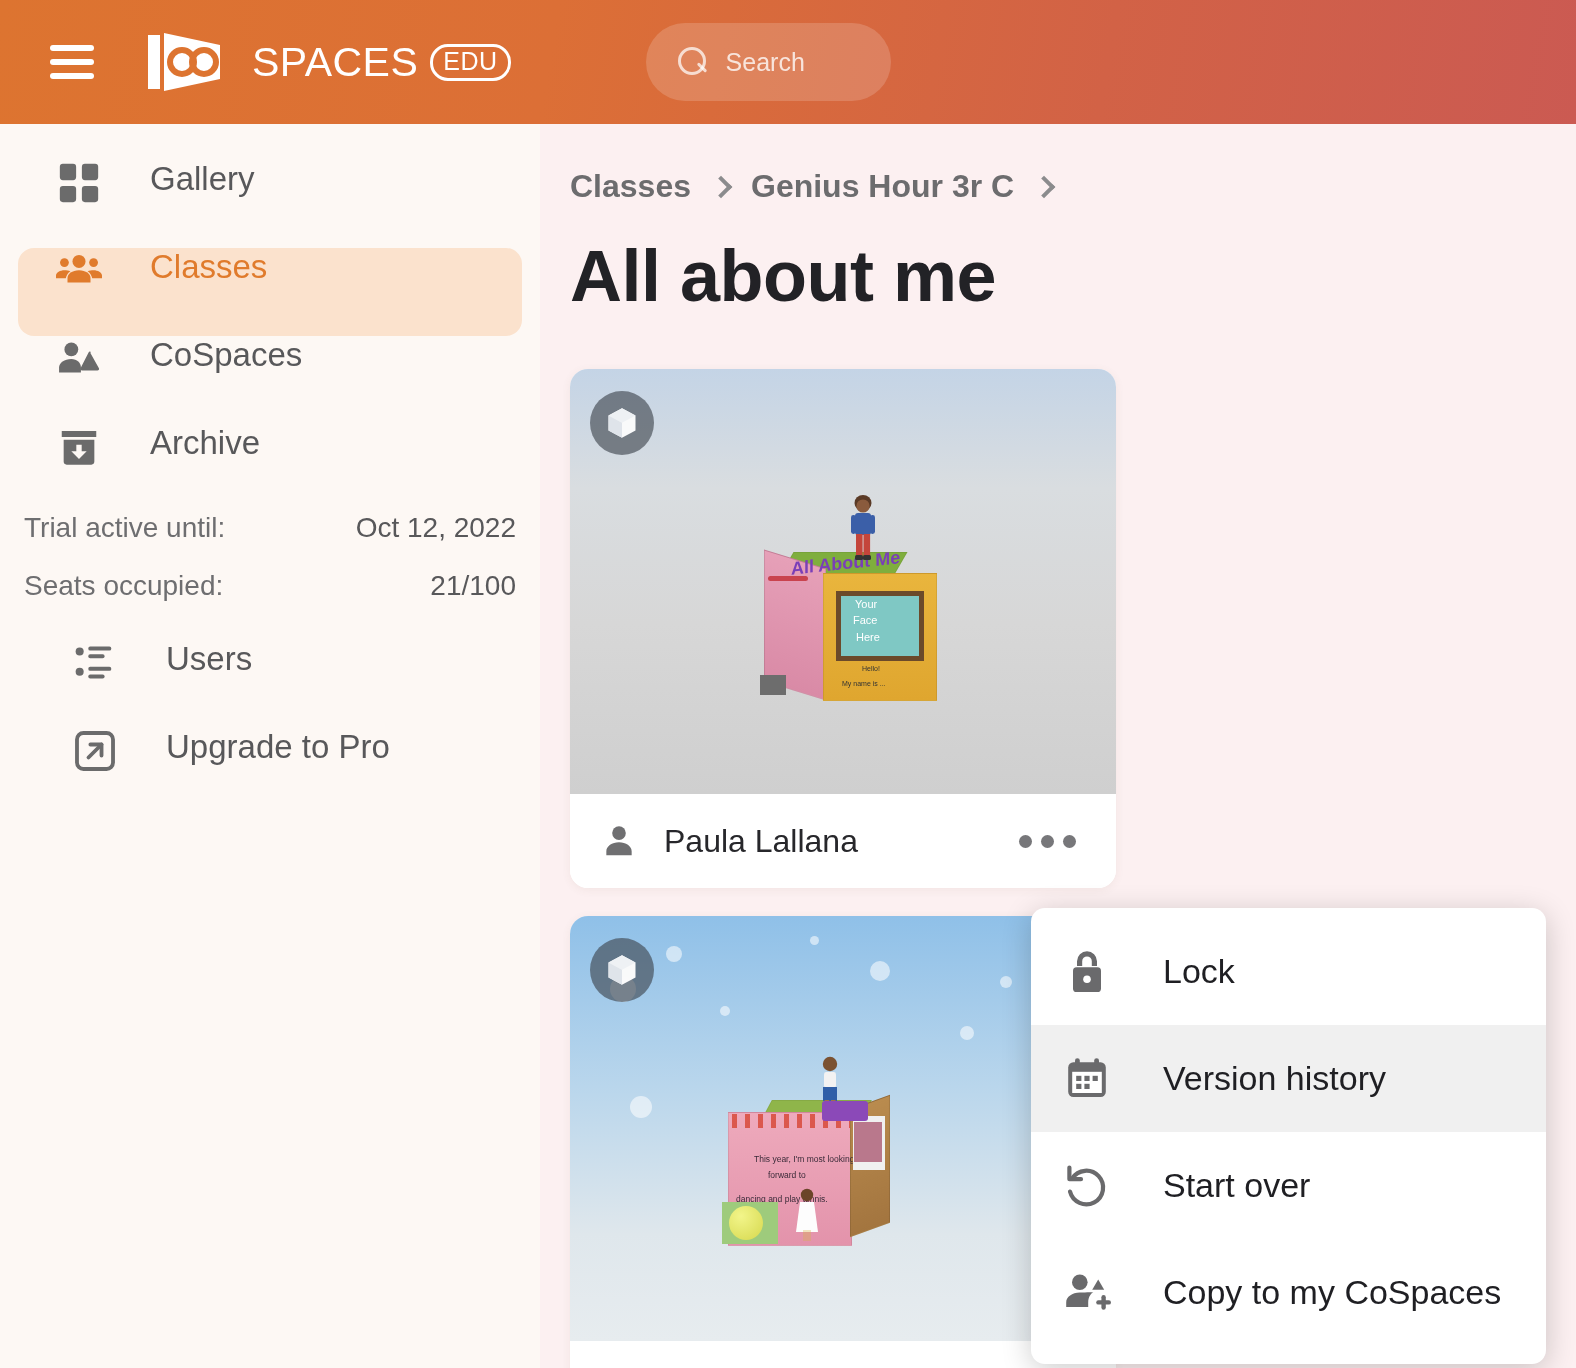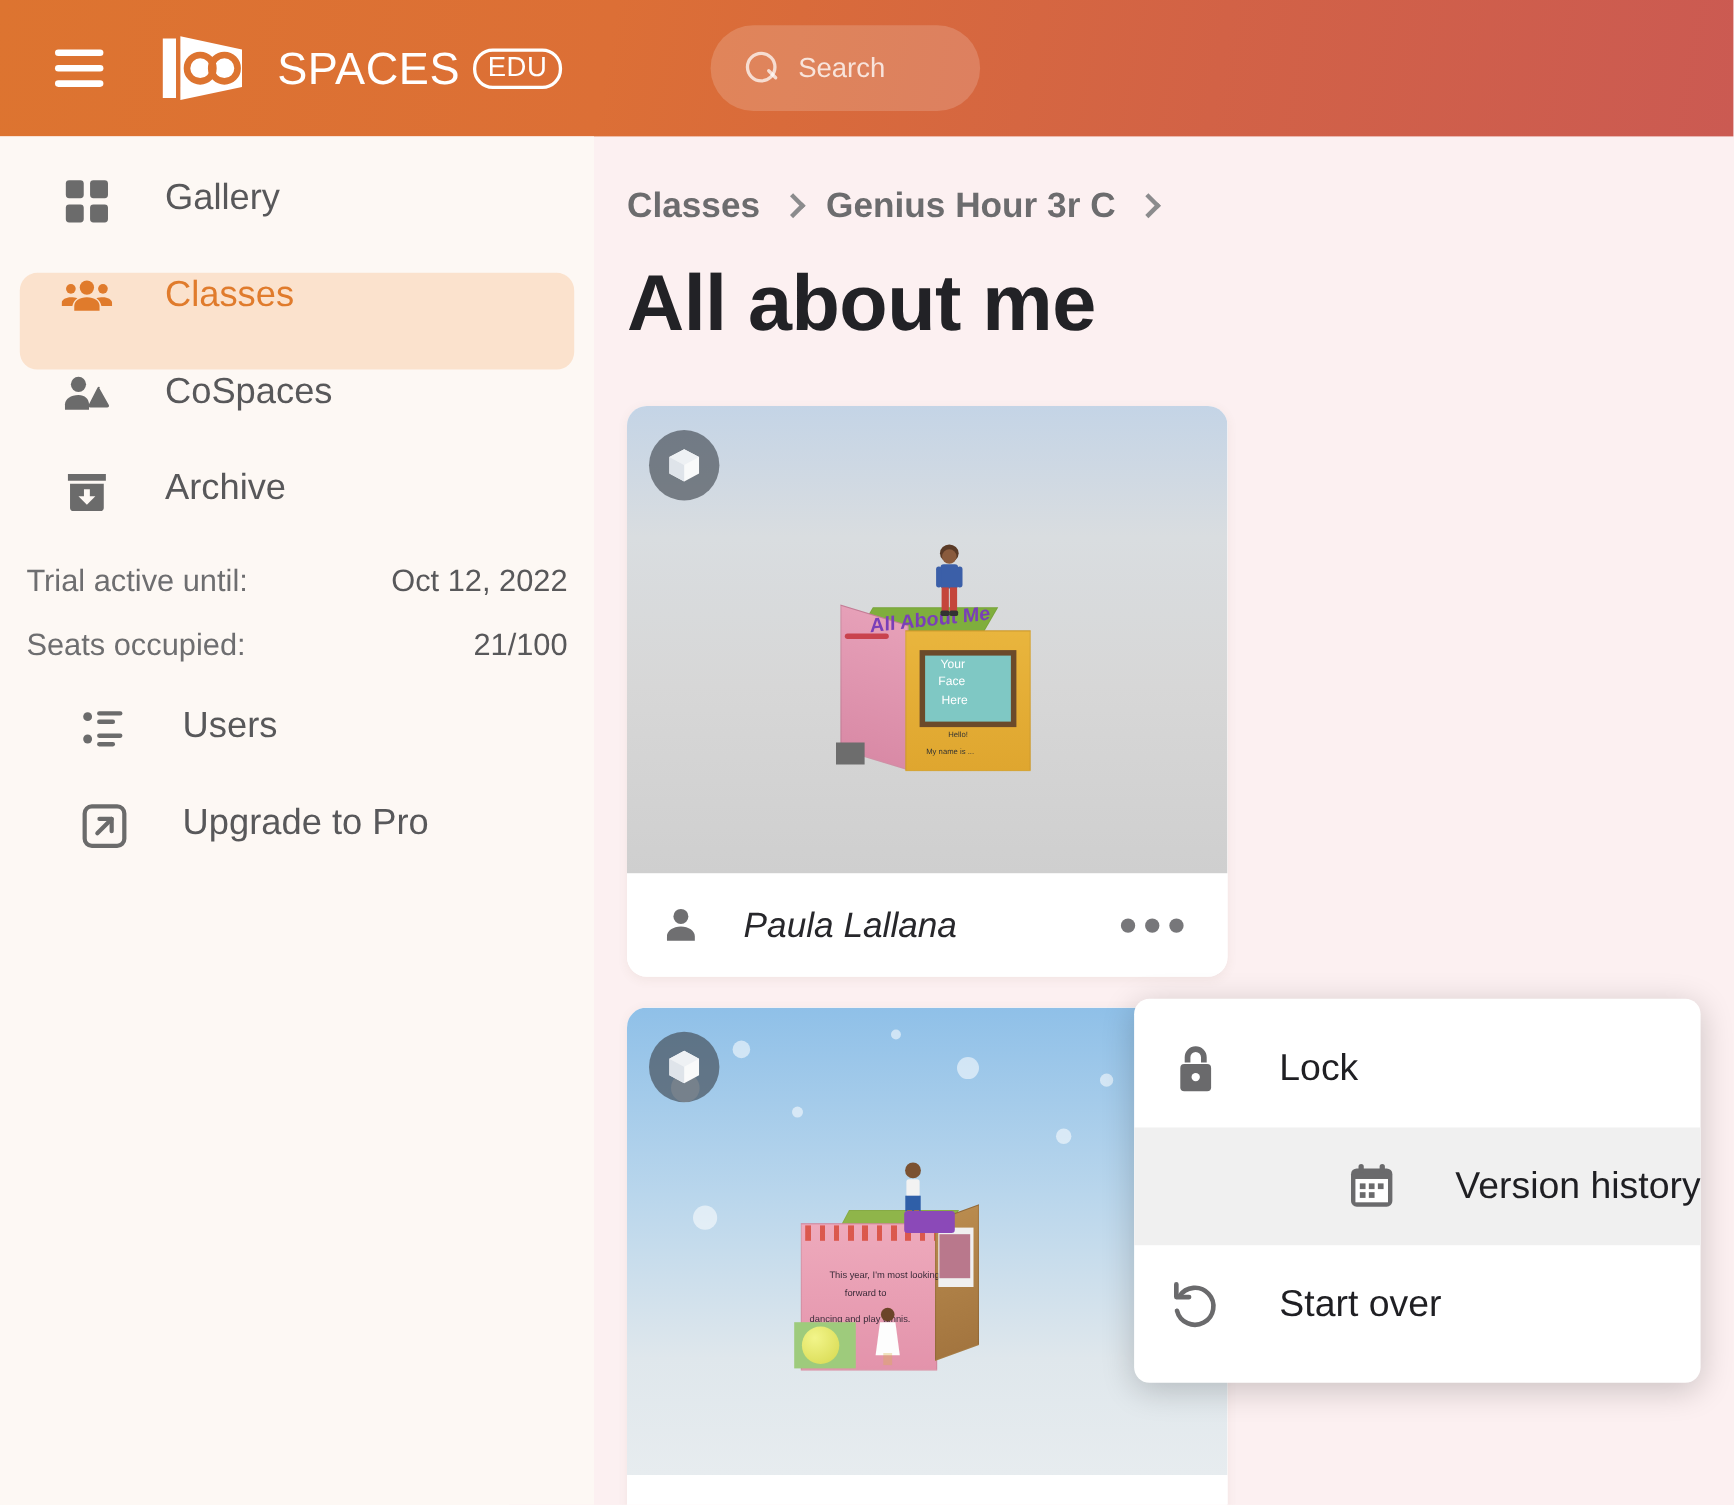--- a/index.html
+++ b/index.html
@@ -123,21 +123,21 @@
     background: rgba(60,66,74,0.62);
     display: flex; align-items: center; justify-content: center;
     cursor: pointer;
   }
   .card-foot {
     height: 94px; display: flex; align-items: center;
     padding: 0 26px 0 30px; background: #fff;
   }
   .person-icon { width: 38px; height: 38px; color: #6f6f71; flex: none; }
   .owner-name {
-    margin-left: 38px; font-size: 32px; color: #27272b; flex: 1; font-style: italic;
+    margin-left: 26px; font-size: 32px; color: #27272b; flex: 1;
   }
   .dots { display: flex; gap: 9px; padding: 14px; cursor: pointer; }
   .dots i { width: 13px; height: 13px; border-radius: 50%; background: #77777a; display: block; }
 
   
   .scene1 { width: 100%; height: 100%; background: linear-gradient(#c4d4e6 0%, #d9dde0 28%, #d7d7d7 60%, #cfcfcf 100%); position: relative; }
   .scene2 { width: 100%; height: 100%; background: linear-gradient(#8fc0e8 0%, #b9d6ec 40%, #dfe7ec 75%, #e7ecef 100%); position: relative; }
   .bokeh { position: absolute; border-radius: 50%; background: rgba(255,255,255,0.55); }
   .face { position: absolute; }
   .cube-front { border: 1px solid rgba(0,0,0,0.08); }
@@ -156,21 +156,21 @@
   .ctx-menu {
     position: absolute; left: 1031px; top: 908px;
     width: 515px; border-radius: 14px; background: #fff;
     box-shadow: 0 6px 30px rgba(0,0,0,0.20);
     overflow: hidden; z-index: 50; padding: 10px 0 18px;
   }
   .ctx-item {
     height: 107px; display: flex; align-items: center;
     padding-left: 32px; cursor: pointer;
   }
-  .ctx-item.hover { background: #f0f0f0; justify-content: flex-end; }
+  .ctx-item.hover { background: #f0f0f0; }
   .ctx-icon { width: 48px; height: 48px; color: #6a6a6c; flex: none; }
   .ctx-label { margin-left: 52px; font-size: 34px; color: #1f1f23; }
 </style>
 </head>
 <body>
 
 <div class="app">
 
   <div class="header">
     <div class="hamburger">
@@ -449,15 +449,27 @@
     <div class="ctx-item">
       <span class="ctx-icon">
         <svg viewBox="0 0 24 24" width="48" height="48" fill="none" stroke="currentColor" stroke-width="2.1" stroke-linecap="round">
           <path d="M4.6 8.2a8.4 8.4 0 1 1-1.1 6.6"></path>
           <path d="M3.2 2.8v5.8h5.8" stroke-linejoin="round"></path>
         </svg>
       </span>
       <span class="ctx-label">Start over</span>
     </div>
 
+    <div class="ctx-item">
+      <span class="ctx-icon">
+        <svg viewBox="0 0 24 24" width="48" height="48" fill="currentColor">
+          <circle cx="8.4" cy="6.6" r="3.9"></circle>
+          <path d="M8.4 11.8c-3.8 0-6.8 2.2-6.8 4.9V19h11v-2.3c0-2.7 1.6-4.9 2.6-4.9-1.6-.4-4.2 0-6.8 0z"></path>
+          <path d="M17.6 5.2l3 5.2h-6z"></path>
+          <rect x="16.6" y="15.6" width="7.4" height="2.2" rx="1.1"></rect>
+          <rect x="19.2" y="13" width="2.2" height="7.4" rx="1.1"></rect>
+        </svg>
+      </span>
+      <span class="ctx-label">Copy to my CoSpaces</span>
+    </div>
   </div>
 
 </div>
 
 </body></html>

